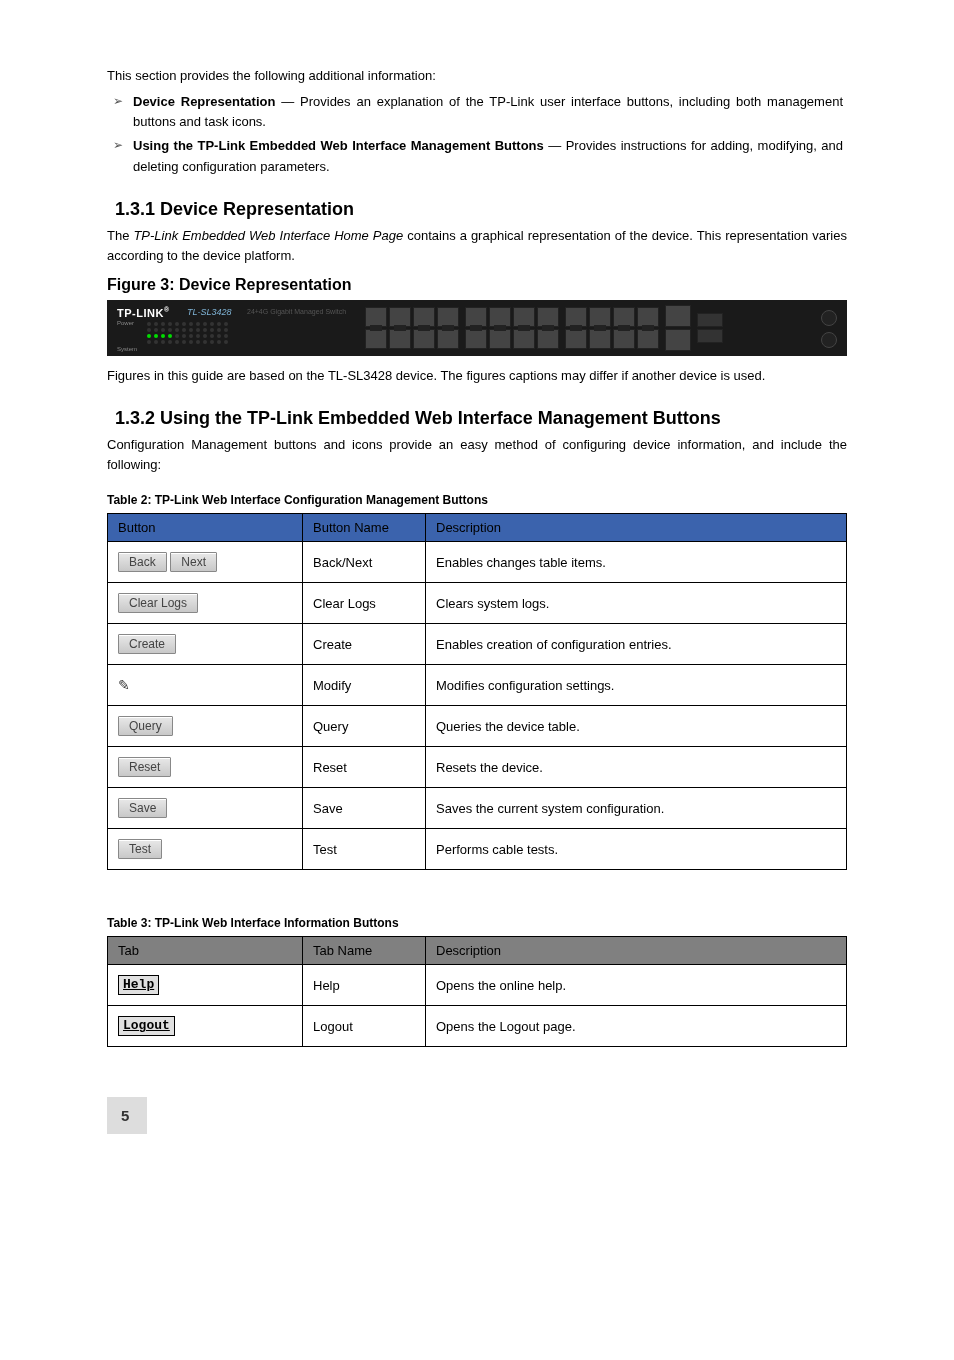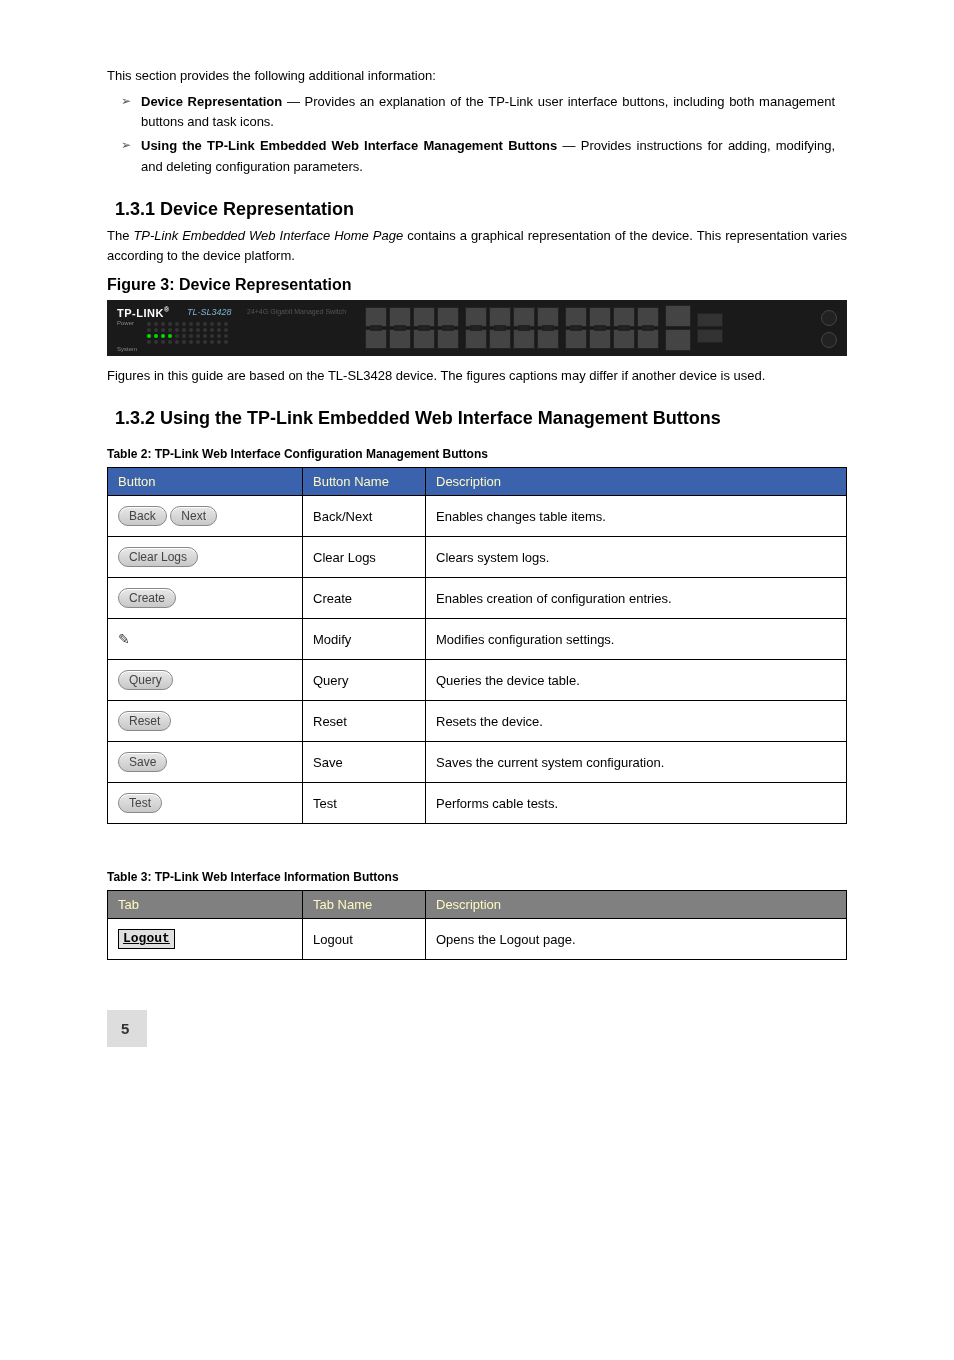--- a/index.html
+++ b/index.html
@@ -11,21 +11,21 @@
     background: #fff;
   }
   .page {
     width: 820px;
     margin: 0 auto;
     padding: 60px 40px 30px 40px;
     box-sizing: border-box;
   }
   p { line-height: 1.55; margin: 6px 0; text-align: justify; }
   .bullets { padding-left: 22px; margin: 6px 0 18px 0; }
-  .bullets li { list-style: none; position: relative; margin: 4px 12px; line-height: 1.55; text-align: justify; }
+  .bullets li { list-style: none; position: relative; margin: 4px 4px; line-height: 1.55; text-align: justify; }
   .bullets li::before { content: "➢"; position: absolute; left: -20px; color: #555; font-size: 12px; }
   .bullets li b { font-weight: bold; }
   h2 { font-size: 18px; font-weight: bold; margin: 22px 0 6px 8px; }
   .fig-cap { font-weight: bold; font-size: 16px; margin: 10px 0 6px 0; }
   .tbl-cap { font-weight: bold; font-size: 12px; margin: 18px 0 6px 0; }
   .device-img {
     width: 100%; height: 56px; background: #1a1a1a;
     position: relative; margin-bottom: 10px;
     display: flex; align-items: center; padding: 0 8px; box-sizing: border-box;
     gap: 8px;
@@ -44,33 +44,33 @@
   .port.bot::before { content:""; position:absolute; top:-2px; left:4px; right:4px; height:3px; background:#222;}
   .port-stack { display:flex; flex-direction:column; gap:2px; position:relative;}
   .giga { width:24px; height:20px; background:#444; border:1px solid #222;}
   .sfp { width:24px; height:12px; background:#333; border:1px solid #222;}
   .right-caps { position:absolute; right:10px; top:10px; display:flex; flex-direction:column; gap:6px;}
   .right-caps .hole { width:14px; height:14px; border-radius:50%; background:#222; border:1px solid #444;}
   .ui-table {
     width: 100%; border-collapse: collapse; border: 1.5px solid #000;
   }
   .ui-table th {
-    background: #3b63ad; color: #fef9c3; font-weight: normal; text-align: left;
+    background: #3b63ad; color: #000000; font-weight: normal; text-align: left;
     padding: 6px 10px; font-size: 13px; border: 1px solid #000;
   }
   .ui-table.gray th { background: #808080; }
   .ui-table td {
     border: 1px solid #000; padding: 6px 10px; vertical-align: middle; height: 28px;
   }
   .ui-table td:first-child { width: 174px; }
   .ui-table td:nth-child(2) { width: 102px; }
   .btn {
     display: inline-block; background: linear-gradient(#f4f4f4,#dcdcdc);
     border: 1px solid #888; padding: 2px 10px; font-family: Verdana, Arial; font-size: 12px;
-    color: #333; border-radius: 10px; box-shadow: inset 0 1px 0 #fff;
+    color: #333; border-radius: 1px; box-shadow: inset 0 1px 0 #fff;
   }
   .btn.dark { background: linear-gradient(#e8e8e8,#c8c8c8); color:#444;}
   .link-btn {
     display:inline-block; border:1px solid #000; padding:1px 4px 2px 4px; background:#e0e0e0;
     font-family: "Courier New", monospace; font-weight:bold; font-size:13px;
   }
   .link-btn u { text-decoration: underline; }
   .pencil { font-size: 14px; color:#333; }
   .footer {
     margin-top: 50px;
@@ -212,20 +212,21 @@
       </div>
     <div class="right-caps">
       <div class="hole"></div>
       <div class="hole"></div>
     </div>
   </div>
 
   <p>Figures in this guide are based on the TL-SL3428 device. The figures captions may differ if another device is used.</p>
 
   <h2>1.3.2   Using the TP-Link Embedded Web Interface Management Buttons</h2>
+  <p>Configuration Management buttons and icons provide an easy method of configuring device information, and include the following:</p>
 
   <div class="tbl-cap">Table 2: TP-Link Web Interface Configuration Management Buttons</div>
   <table class="ui-table">
     <thead>
         <tr id="t2h">
           <th>Button</th>
           <th>Button Name</th>
           <th>Description</th>
         </tr>
       </thead>
@@ -277,20 +278,25 @@
   <table class="ui-table gray">
     <thead>
         <tr id="t3h">
           <th>Tab</th>
           <th>Tab Name</th>
           <th>Description</th>
         </tr>
       </thead>
     <tbody id="t3b">
         <tr>
+          <td><span class="link-btn"><u>Help</u></span></td>
+          <td>Help</td>
+          <td>Opens the online help.</td>
+        </tr>
+        <tr>
           <td><span class="link-btn"><u>Logout</u></span></td>
           <td>Logout</td>
           <td>Opens the Logout page.</td>
         </tr>
       </tbody>
   </table>
 
   <div class="footer">
     <span class="page-num">5</span>
   </div>

